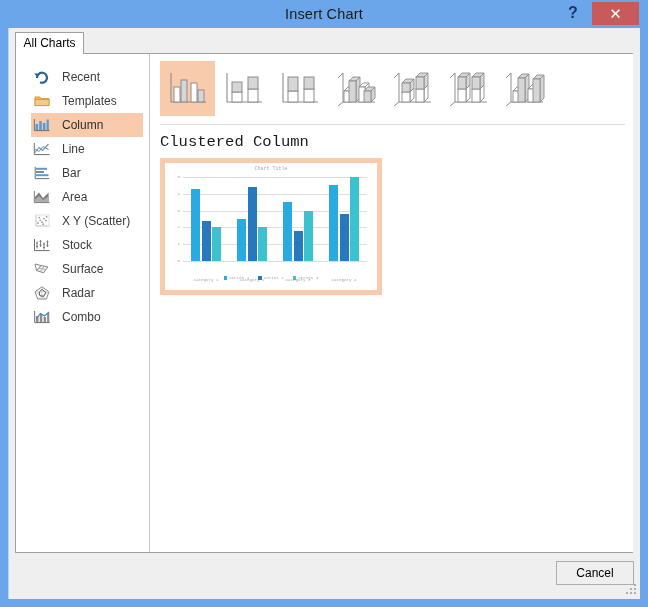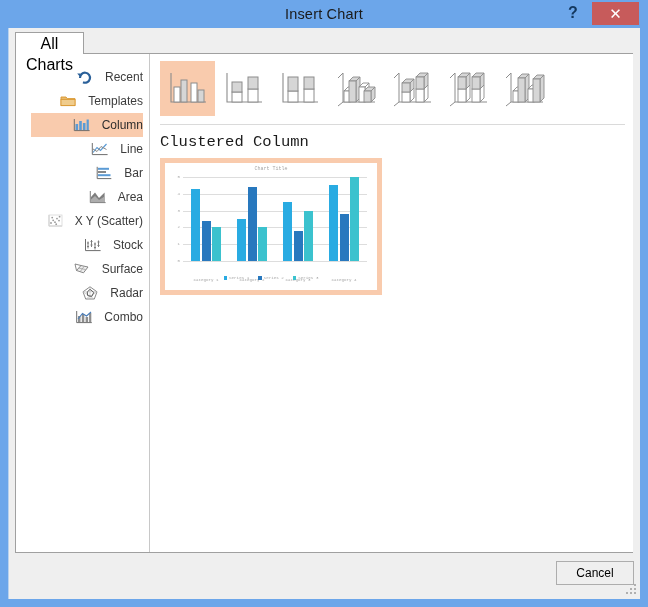--- a/index.html
+++ b/index.html
@@ -65,21 +65,21 @@
     width: 632px; height: 25px;
   }
   #tab-all-charts {
     position: absolute; left: 6px; top: 4px;
     width: 69px; height: 22px;
     background: #ffffff;
     border: 1px solid #A0A0A0;
     border-bottom: none;
     line-height: 21px;
     text-align: center;
-    font-size: 16px;
+    font-size: 12px;
     color: #000;
     cursor: pointer;
     z-index: 3;
   }
 
   
   #content-panel {
     position: absolute; left: 6px; top: 25px;
     width: 618px; height: 500px;
     background: #ffffff;
@@ -93,21 +93,20 @@
     background: #ffffff;
     border-right: 1px solid #C8C8C8;
     padding-top: 11px;
   }
   .sb-item {
     position: relative;
     height: 24px;
     margin: 0 6px 0 15px;
     display: flex; align-items: center;
     cursor: pointer;
-    justify-content: flex-end;
   }
   .sb-item.selected { background: #F9CBAD; }
   .sb-icon {
     width: 22px; height: 20px;
     flex: 0 0 22px;
     display: flex; align-items: center; justify-content: center;
     margin-right: 9px;
   }
   .sb-label {
     font-size: 12px;

